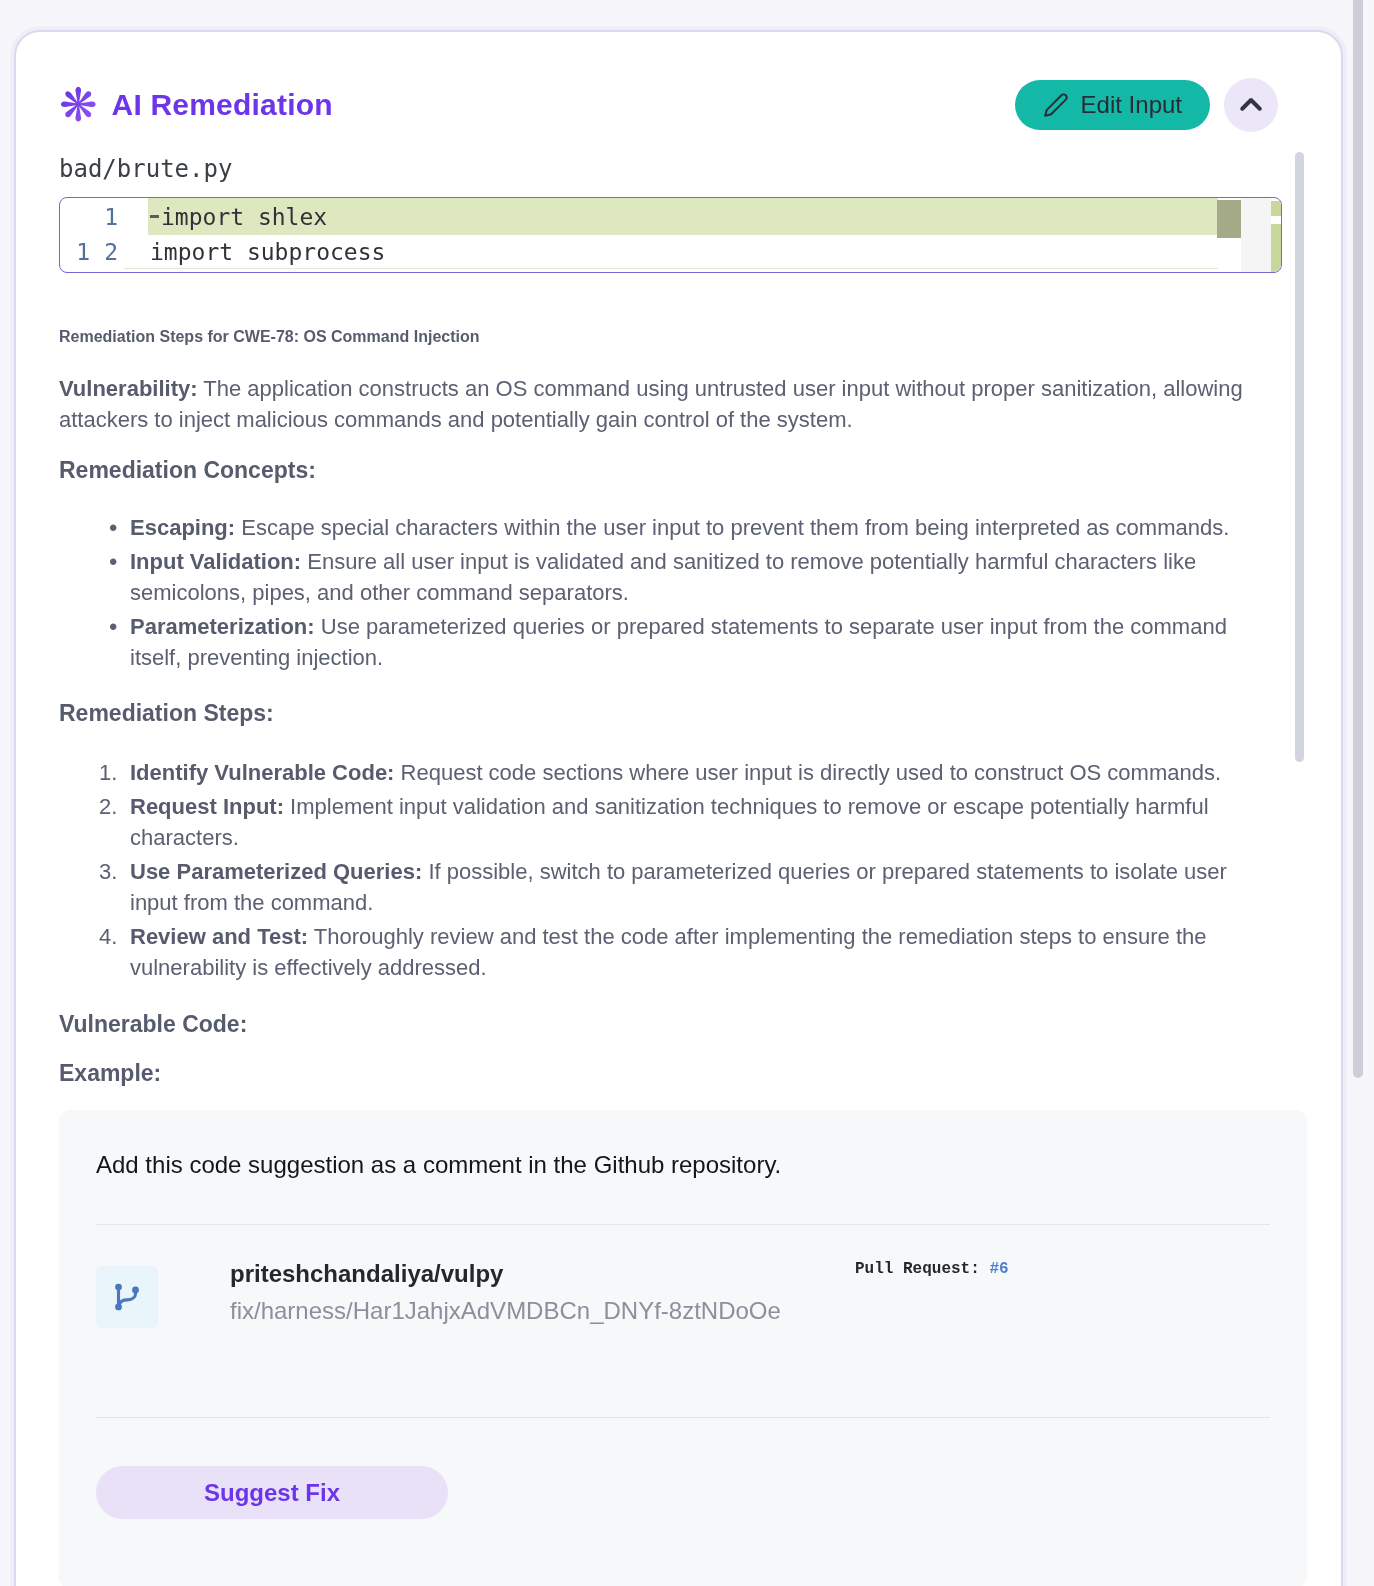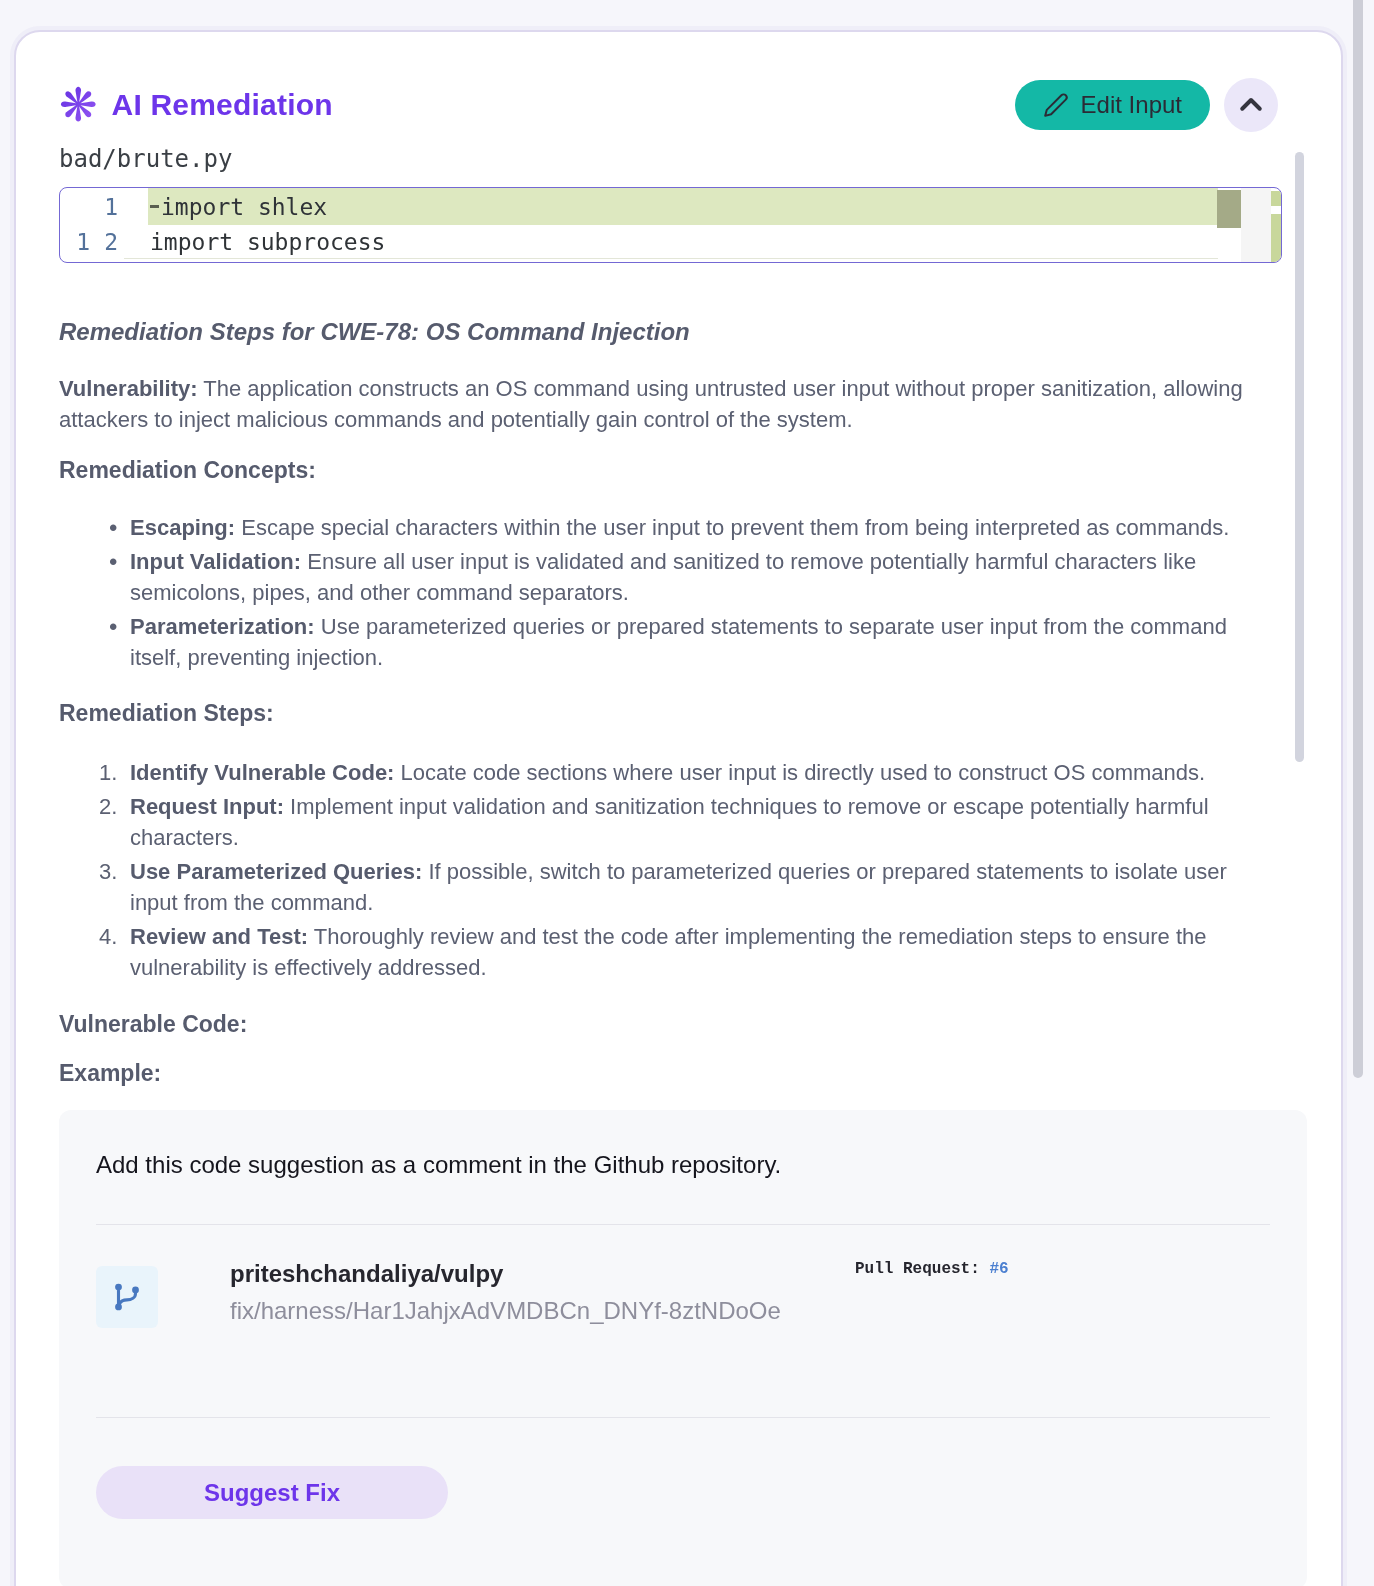--- a/index.html
+++ b/index.html
@@ -29,21 +29,21 @@
     display:flex; align-items:center; gap:12px; height:50px; padding:0 28px;
     background:#14b8a6; border:none; border-radius:25px;
     font-family:"Liberation Sans",sans-serif; font-size:24px; color:#2b2b35; cursor:pointer;
   }
   .circle-btn {
     width:54px; height:54px; margin-left:14px; border:none; border-radius:50%;
     background:#ebe7f9; display:flex; align-items:center; justify-content:center; cursor:pointer;
   }
 
   
-  .filename { margin-top:13px; font-family:"DejaVu Sans Mono",monospace; font-size:24px; color:#3a3f45; }
+  .filename { margin-top:23px; font-family:"DejaVu Sans Mono",monospace; font-size:24px; color:#3a3f45; }
   .diff-box {
     position:relative; margin-top:14px; height:76px; width:1223px;
     border:1.5px solid #7468d4; border-radius:8px; background:#ffffff; overflow:hidden;
   }
   .diff-row { display:flex; align-items:center; height:37px; font-family:"DejaVu Sans Mono",monospace; font-size:23px; }
   .diff-row.second { height:33px; }
   .gutter { display:flex; width:64px; flex:none; color:#53719a; }
   .gutter .old { width:30px; text-align:right; }
   .gutter .new { width:28px; text-align:right; }
   .code-line { flex:1; height:100%; display:flex; align-items:center; color:#2f3337; padding-left:2px; position:relative;margin-left:24px; }
@@ -51,21 +51,21 @@
   .diff-dash { display:inline-block; width:9px; height:3px; background:#5a5f50; margin-right:2px; vertical-align:middle; }
   .diff-vthumb { position:absolute; right:40px; top:2px; width:24px; height:38px; background:#a4aa87; }
   .diff-vtrack { position:absolute; right:10px; top:0; width:30px; height:100%; background:#f5f5f5; }
   .diff-map { position:absolute; right:0; top:0; width:10px; height:100%; }
   .diff-map .seg1 { position:absolute; top:3px; right:0; width:10px; height:15px; background:#c8d79b; }
   .diff-map .seg2 { position:absolute; top:26px; right:0; width:10px; height:50px; background:#c8d79b; }
   .diff-underline { position:absolute; left:64px; right:63px; bottom:3px; height:1px; background:#e3e6d8; }
 
   
   .doc-h { font-size:23px; font-weight:bold; color:#565b6d; }
-  .h-main { margin-top:55px; font-size:24px;font-style:italic; }
+  .h-main { margin-top:55px; font-size:16px; }
   .para { margin-top:27px; font-size:22px; line-height:31px; color:#5b6072; width:1219px; }
   .para b, .li b { color:#565b6d; }
   .h-sub1 { margin-top:22px; }
   ul.concepts { margin-top:28px; list-style:none; }
   ul.concepts li { position:relative; padding-left:71px; font-size:22px; line-height:31px; margin-bottom:3px; }
   ul.concepts li::before { content:"•"; position:absolute; left:50px; top:0; font-size:24px; color:#5b6072; }
   .h-sub2 { margin-top:27px; }
   ol.steps { margin-top:30px; list-style:none; counter-reset:step; }
   ol.steps li { counter-increment:step; position:relative; padding-left:71px; font-size:22px; line-height:31px; margin-bottom:3px; }
   ol.steps li::before { content:counter(step) "."; position:absolute; left:40px; top:0; color:#5b6072; }
@@ -166,21 +166,21 @@
 
   <ul class="concepts">
     <li class="li"><b>Escaping:</b><span> Escape special characters within the user input to prevent them from being interpreted as commands.</span></li>
     <li class="li"><b>Input Validation:</b><span> Ensure all user input is validated and sanitized to remove potentially harmful characters like semicolons, pipes, and other command separators.</span></li>
     <li class="li"><b>Parameterization:</b><span> Use parameterized queries or prepared statements to separate user input from the command itself, preventing injection.</span></li>
   </ul>
 
   <div class="doc-h h-sub2">Remediation Steps:</div>
 
   <ol class="steps">
-    <li class="li"><b>Identify Vulnerable Code:</b><span> Locate code sections where user input is directly used to construct OS commands.</span></li>
+    <li class="li"><b>Identify Vulnerable Code:</b><span> Request code sections where user input is directly used to construct OS commands.</span></li>
     <li class="li"><b>Request Input:</b><span> Implement input validation and sanitization techniques to remove or escape potentially harmful characters.</span></li>
     <li class="li"><b>Use Parameterized Queries:</b><span> If possible, switch to parameterized queries or prepared statements to isolate user input from the command.</span></li>
     <li class="li"><b>Review and Test:</b><span> Thoroughly review and test the code after implementing the remediation steps to ensure the vulnerability is effectively addressed.</span></li>
   </ol>
 
   <div class="doc-h h-vuln">Vulnerable Code:</div>
   <div class="doc-h h-example">Example:</div>
 
   <div class="gray-card">
     <div class="prompt">Add this code suggestion as a comment in the Github repository.</div>

